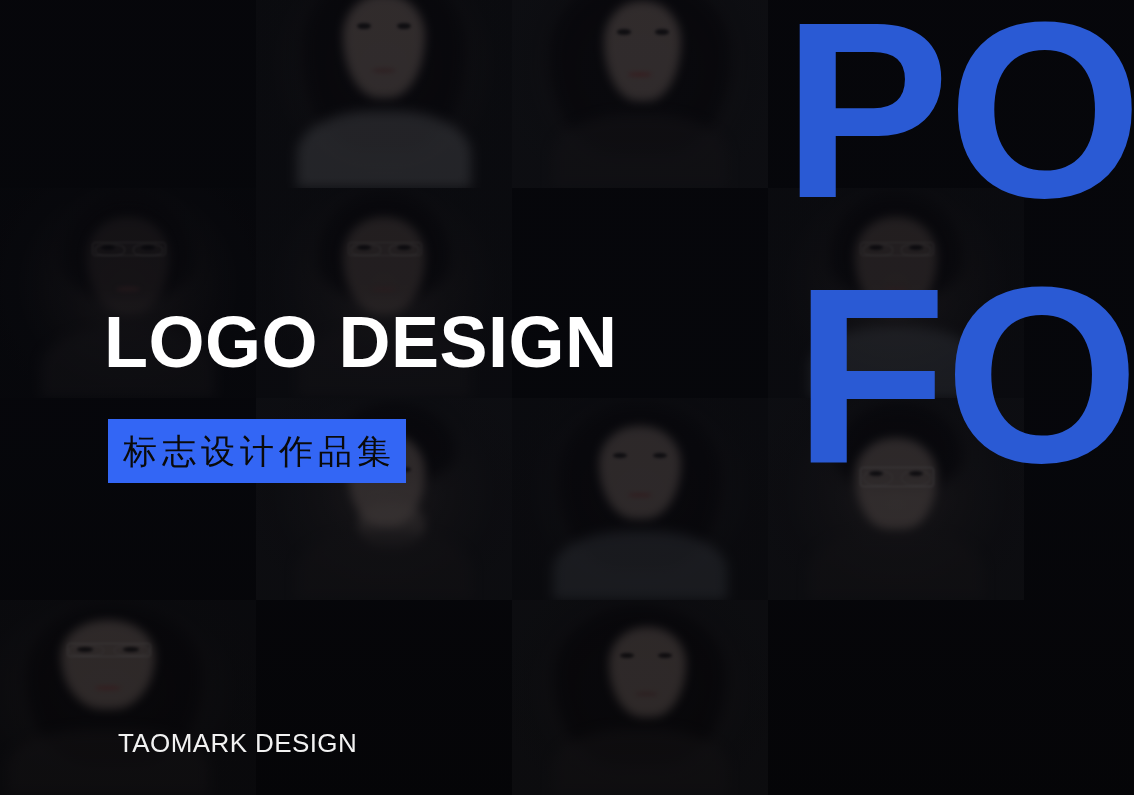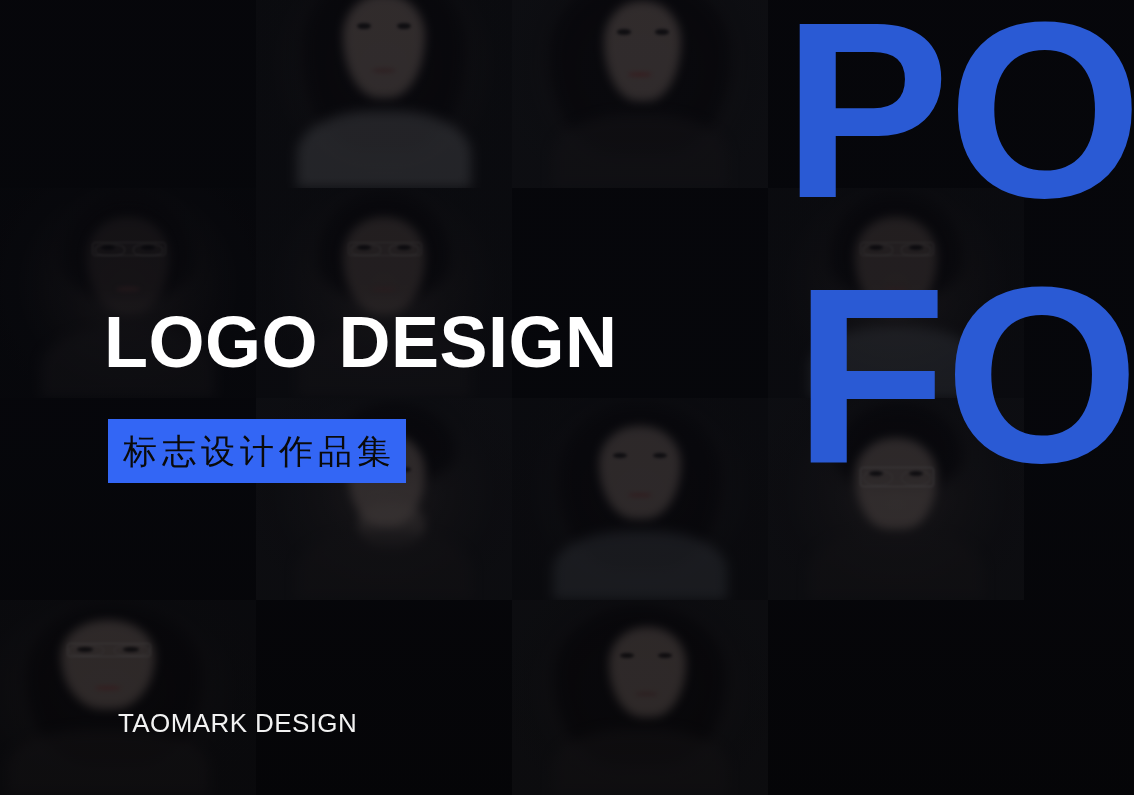--- a/index.html
+++ b/index.html
@@ -210,21 +210,21 @@
     font-weight: 400;
     color: #0a0a0a;
     letter-spacing: 5px;
     text-indent: 5px;
     line-height: 1;
     white-space: nowrap;
   }
   #brand {
     position: absolute;
     left: 118px;
-    top: 708px;
+    top: 728px;
     font-size: 26px;
     font-weight: 400;
     color: #f2f2f2;
     letter-spacing: 0.4px;
     white-space: nowrap;
   }
 </style>
 </head>
 <body>
 

